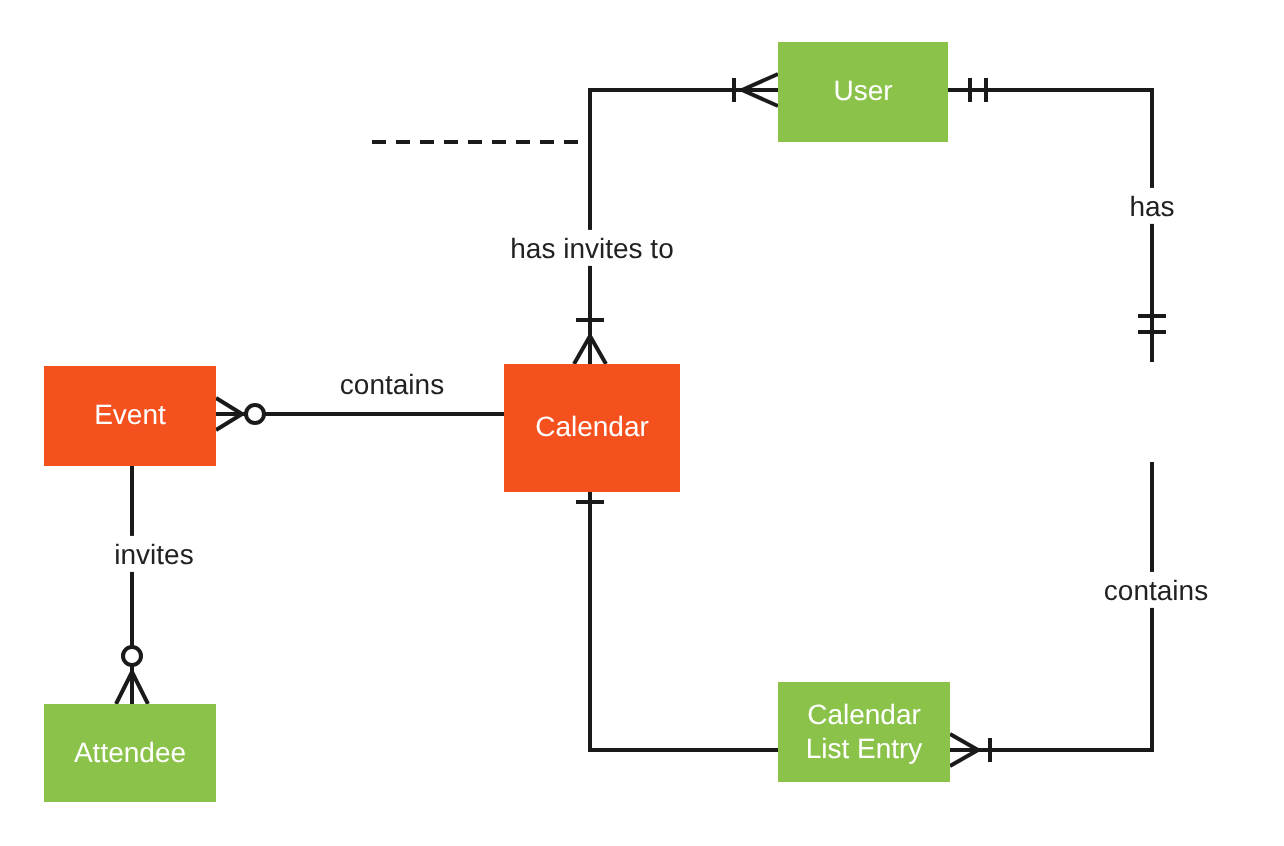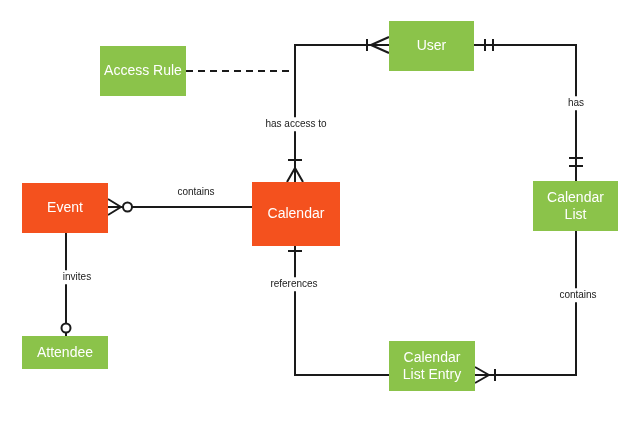--- a/index.html
+++ b/index.html
@@ -24,21 +24,21 @@
     position: absolute;
     left: 0; top: 0;
     z-index: 1;
   }
   .rel-label {
     position: absolute;
     z-index: 2;
     transform: translate(-50%, -50%);
     background: var(--background);
     color: var(--label-text);
-    font-size: 10px;
+    font-size: 14px;
     line-height: 1.15;
     padding: 1px 4px;
     white-space: nowrap;
   }
   .entity {
     position: absolute;
     z-index: 3;
     display: flex;
     align-items: center;
     justify-content: center;
@@ -113,47 +113,40 @@
         <circle cx="66" cy="328" r="4.5" fill="var(--background)"></circle>
         <g>
           <path d="M66,336 L58,352 M66,336 L74,352"></path>
         </g>
       </g>
 
     </g>
   </svg>
 
   <div class="rel-label" style="left:196px;top:192px">contains</div>
-  <div class="rel-label" style="left:296px;top:124px">has access to</div>
+  <div class="rel-label" style="left:296px;top:124px">has invites to</div>
   <div class="rel-label" style="left:576px;top:103px">has</div>
   <div class="rel-label" style="left:578px;top:295px">contains</div>
-  <div class="rel-label" style="left:294px;top:284px">references</div>
   <div class="rel-label" style="left:77px;top:277px">invites</div>
 
-  <div class="entity green" style="left:100px;top:46px;width:86px;height:50px">
-    <span>Access Rule</span>
-  </div>
 
   <div class="entity green" style="left:389px;top:21px;width:85px;height:50px">
     <span>User</span>
   </div>
 
   <div class="entity orange" style="left:22px;top:183px;width:86px;height:50px">
     <span>Event</span>
   </div>
 
   <div class="entity orange" style="left:252px;top:182px;width:88px;height:64px">
     <span>Calendar</span>
   </div>
 
-  <div class="entity green" style="left:533px;top:181px;width:85px;height:50px">
-    <span>Calendar List</span>
-  </div>
 
-  <div class="entity green" style="left:22px;top:336px;width:86px;height:33px">
+  <div class="entity green" style="left:22px;top:352px;width:86px;height:49px">
     <span>Attendee</span>
   </div>
 
   <div class="entity green" style="left:389px;top:341px;width:86px;height:50px">
     <span>Calendar List Entry</span>
   </div>
 
 </div>
 
 </body></html>

